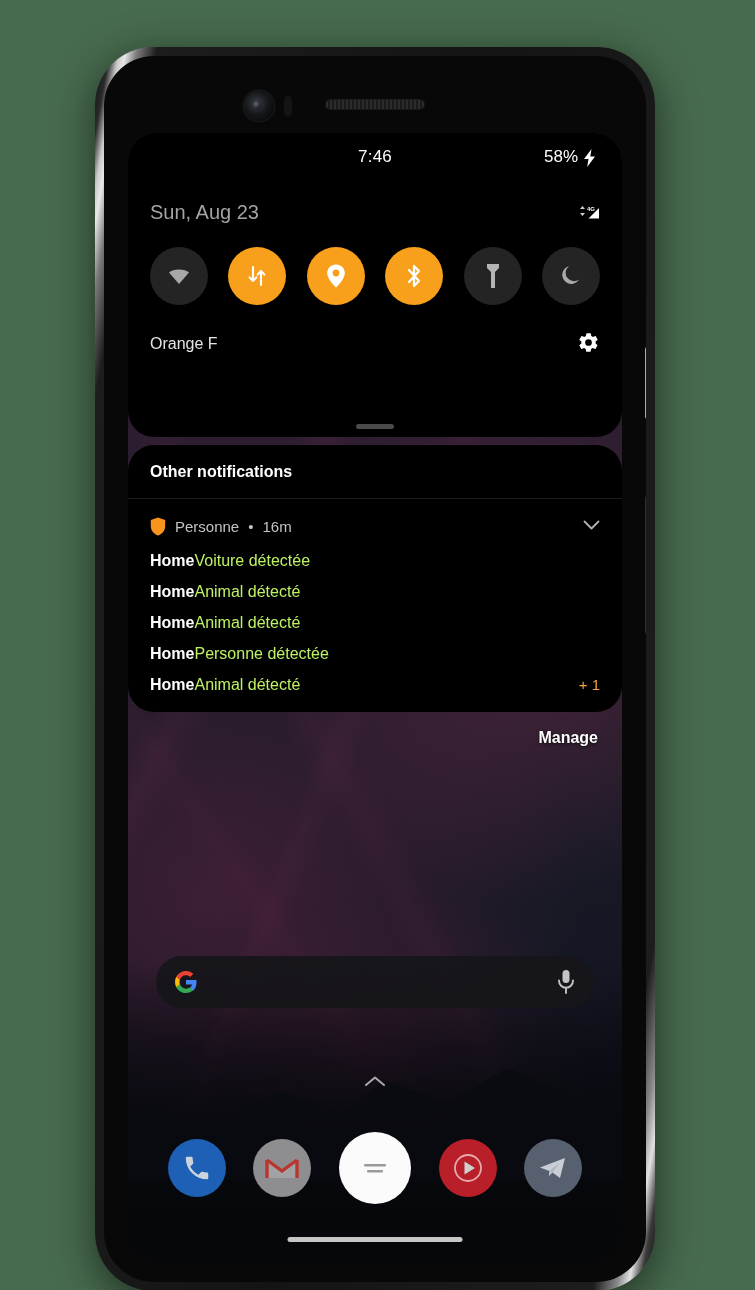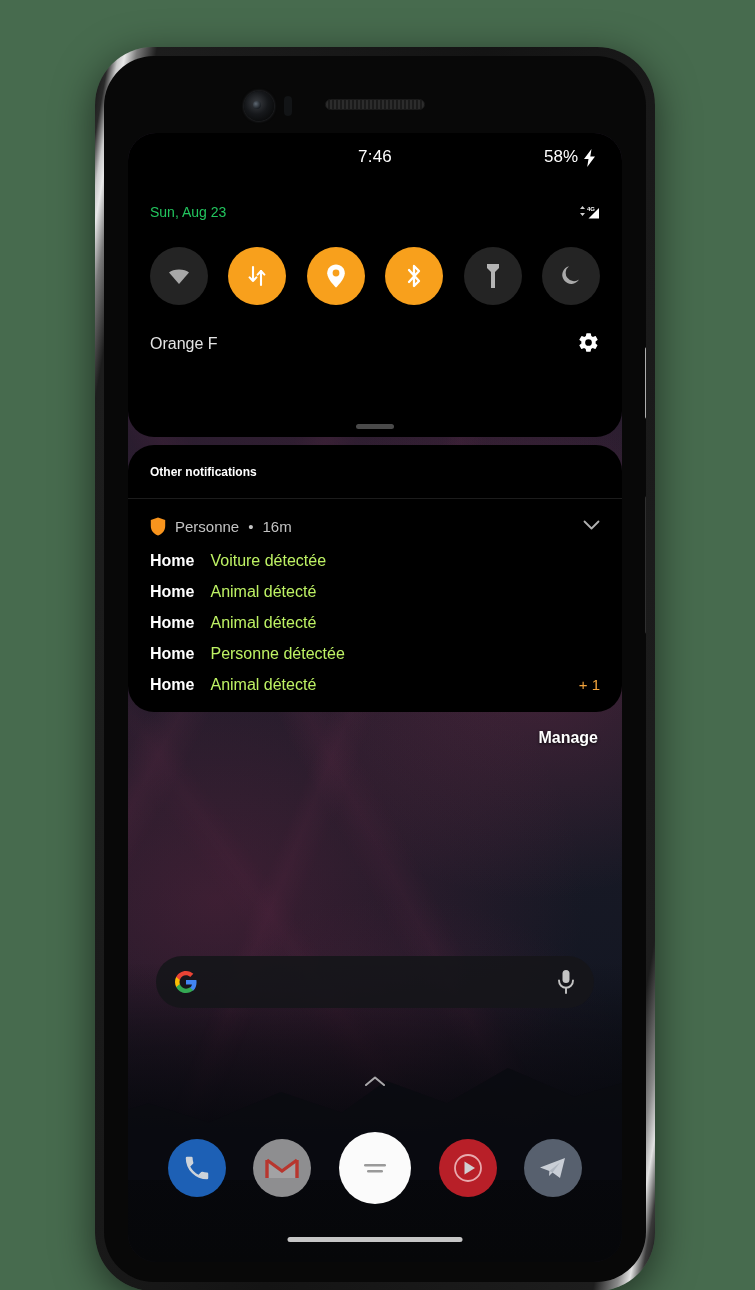--- a/index.html
+++ b/index.html
@@ -111,21 +111,21 @@
   
   #qs-panel {
     position:absolute; left:0; right:0; top:48px;
     background:#000;
     border-radius:0 0 26px 26px;
     padding:14px 22px 0;
     z-index:5;
     height:256px;
   }
   #qs-datebar { display:flex; align-items:center; height:34px; }
-  #qs-date { color:#22c55e; font-size:14px; }
+  #qs-date { color:#a3a3a3; font-size:20px; }
   #qs-signal { margin-left:auto; display:flex; align-items:flex-end; gap:1px; }
 
   #qs-tiles { display:flex; justify-content:space-between; margin-top:18px; }
   .tile { width:58px; height:58px; border-radius:50%;
     display:flex; align-items:center; justify-content:center; }
   .tile.off { background:#242424; }
   .tile.on { background:#f8a01c; }
 
   #qs-footer { display:flex; align-items:center; margin-top:22px; height:34px; }
   #qs-carrier { color:#e4e4e4; font-size:16px; }
@@ -139,32 +139,32 @@
   #notif-shade {
     position:absolute; left:0; right:0; top:312px;
     background:#000;
     border-radius:26px;
     z-index:5;
     overflow:hidden;
   }
   #notif-header {
     height:54px; display:flex; align-items:center;
     padding:0 22px;
-    color:#fff; font-size:12px; font-weight:bold;
+    color:#fff; font-size:16px; font-weight:bold;
     border-bottom:1px solid #1c1c1c;
   }
   #notif-card { padding:14px 22px 18px; }
   #notif-appline { display:flex; align-items:center; gap:9px; height:26px; }
   #notif-appname { color:#c3c3c3; font-size:15px; }
   #notif-expand { margin-left:auto; }
   .notif-row {
     display:flex; align-items:baseline;
     margin-top:13px; font-size:16px;
   }
-  .notif-title { color:#ffffff; font-weight:bold; margin-right:16px; }
+  .notif-title { color:#ffffff; font-weight:bold; margin-right:0; }
   .notif-text { color:#bef264; }
   .notif-more { margin-left:auto; color:#f2a33c; font-size:15px; }
 
   
   #manage-btn {
     position:absolute; right:24px; top:596px;
     color:#fff; font-size:16px; font-weight:bold;
     z-index:5;
     text-shadow:0 1px 3px rgba(0,0,0,.8);
   }

